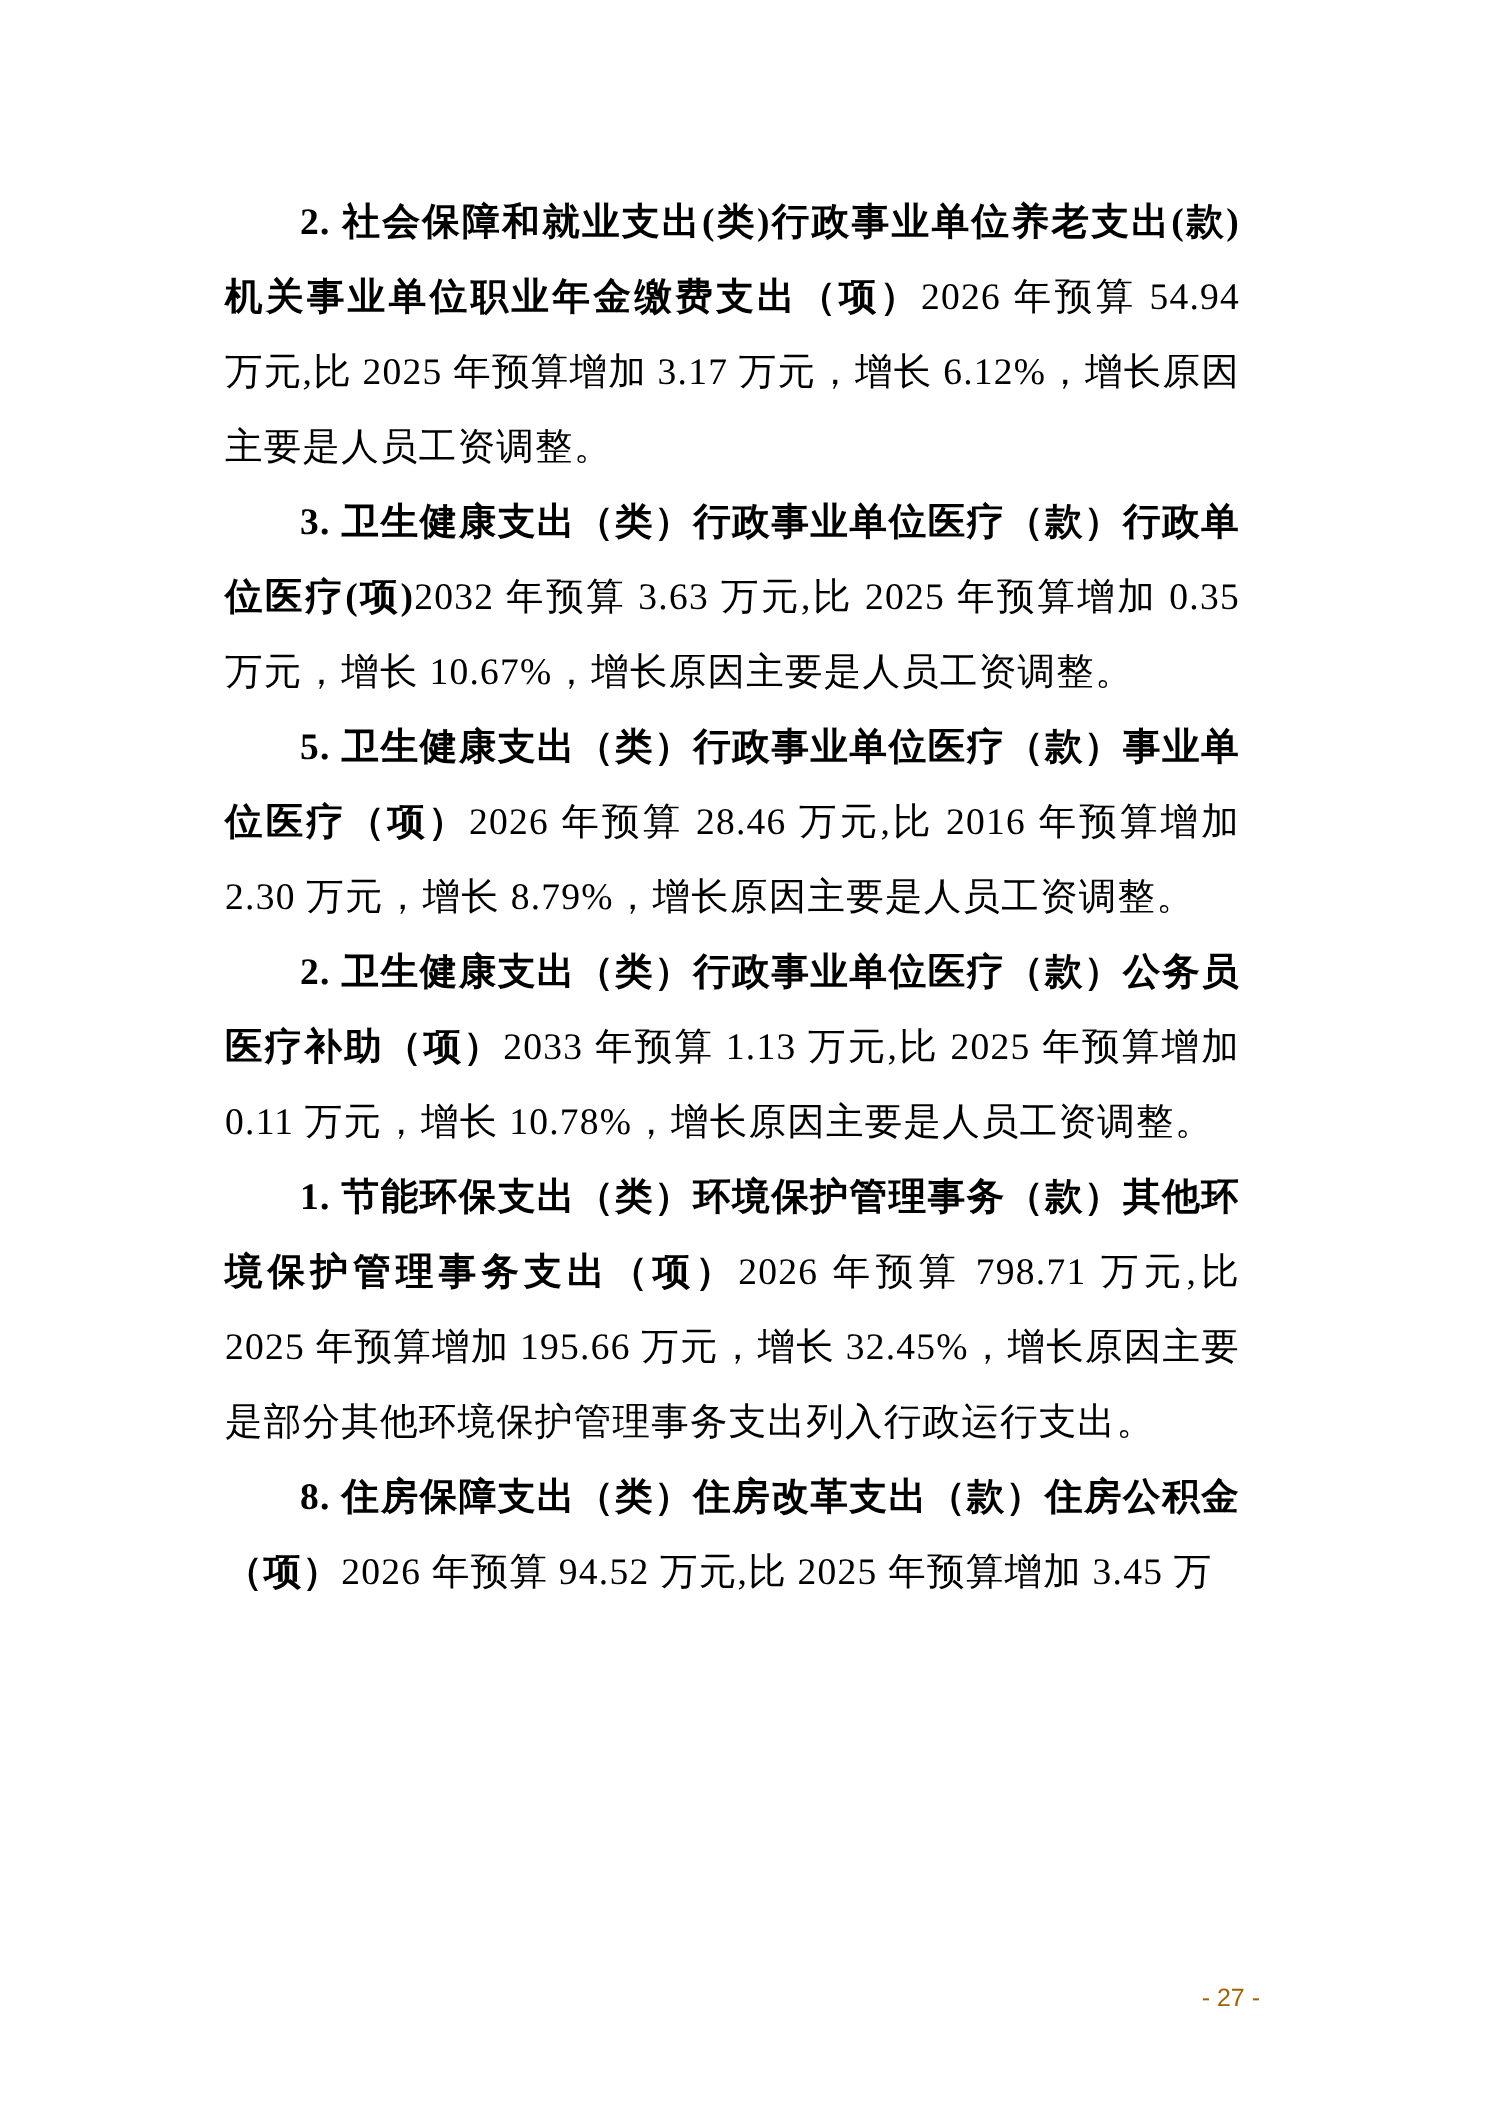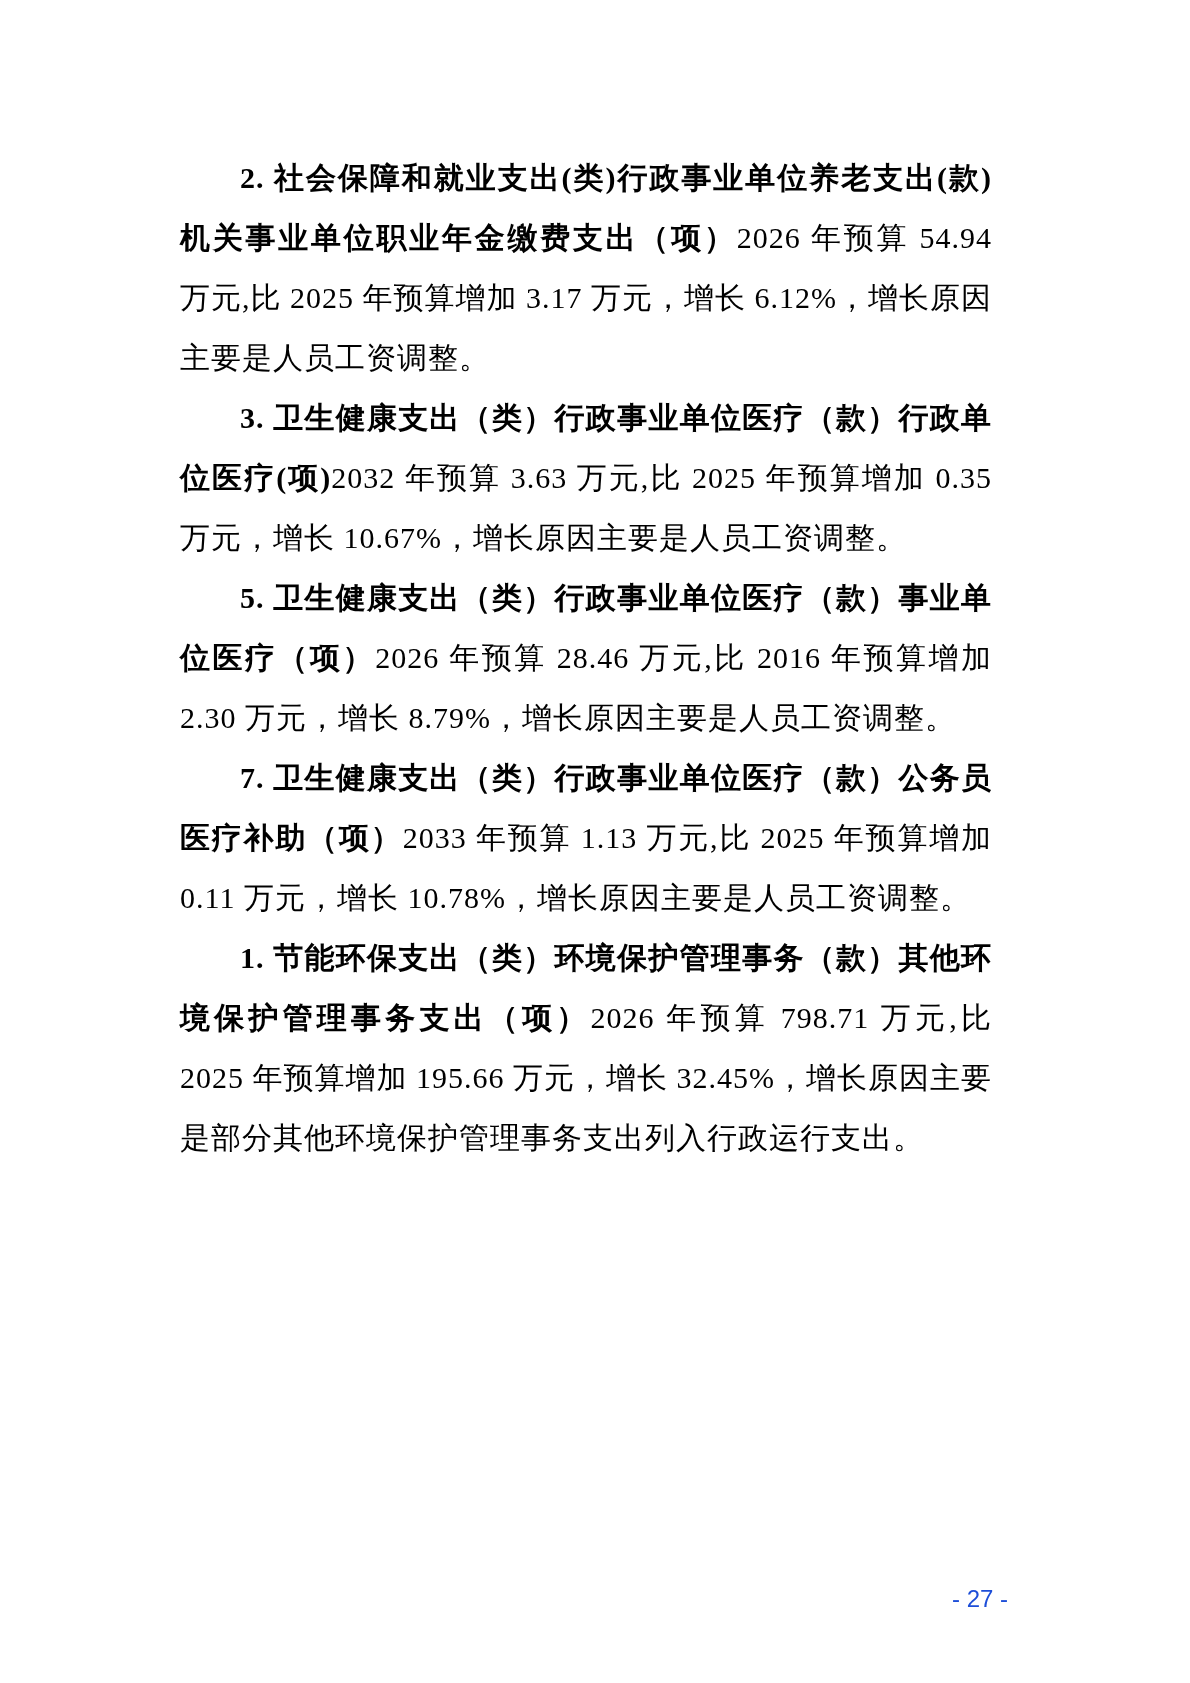--- a/index.html
+++ b/index.html
@@ -33,42 +33,43 @@
     word-break: normal;
   }
   .para .heading {
     font-weight: 700;
   }
   .footer {
     position: absolute;
     top: 1586px;
     right: 182px;
     font-family: "Liberation Sans", "DejaVu Sans", sans-serif;
-    font-size: 24px;
+    font-size: 20px;
     line-height: 26px;
-    color: #1d4ed8;
+    color: #a16207;
     margin-left: 18px;
   }
 </style>
 </head>
 <body>
 
 <div class="page">
   <div class="content">
 
     <p class="para"><span class="heading">2. 社会保障和就业支出(类)行政事业单位养老支出(款)机关事业单位职业年金缴费支出（项）</span><span>2026 年预算 54.94 万元,比 2025 年预算增加 3.17 万元，增长 6.12%，增长原因主要是人员工资调整。</span></p>
 
     <p class="para"><span class="heading">3. 卫生健康支出（类）行政事业单位医疗（款）行政单位医疗(项)</span><span>2032 年预算 3.63 万元,比 2025 年预算增加 0.35 万元，增长 10.67%，增长原因主要是人员工资调整。</span></p>
 
     <p class="para"><span class="heading">5. 卫生健康支出（类）行政事业单位医疗（款）事业单位医疗（项）</span><span>2026 年预算 28.46 万元,比 2016 年预算增加 2.30 万元，增长 8.79%，增长原因主要是人员工资调整。</span></p>
 
-    <p class="para"><span class="heading">7. 卫生健康支出（类）行政事业单位医疗（款）公务员医疗补助（项）</span><span>2033 年预算 1.13 万元,比 2025 年预算增加 0.11 万元，增长 10.78%，增长原因主要是人员工资调整。</span></p>
+    <p class="para"><span class="heading">2. 卫生健康支出（类）行政事业单位医疗（款）公务员医疗补助（项）</span><span>2033 年预算 1.13 万元,比 2025 年预算增加 0.11 万元，增长 10.78%，增长原因主要是人员工资调整。</span></p>
 
 
     <p class="para"><span class="heading">1. 节能环保支出（类）环境保护管理事务（款）其他环境保护管理事务支出（项）</span><span>2026 年预算 798.71 万元,比 2025 年预算增加 195.66 万元，增长 32.45%，增长原因主要是部分其他环境保护管理事务支出列入行政运行支出。</span></p>
 
+    <p class="para"><span class="heading">8. 住房保障支出（类）住房改革支出（款）住房公积金（项）</span><span>2026 年预算 94.52 万元,比 2025 年预算增加 3.45 万</span></p>
 
   </div>
 
   <div class="footer">
     <span>- 27 -</span>
   </div>
 </div>
 
 </body></html>

